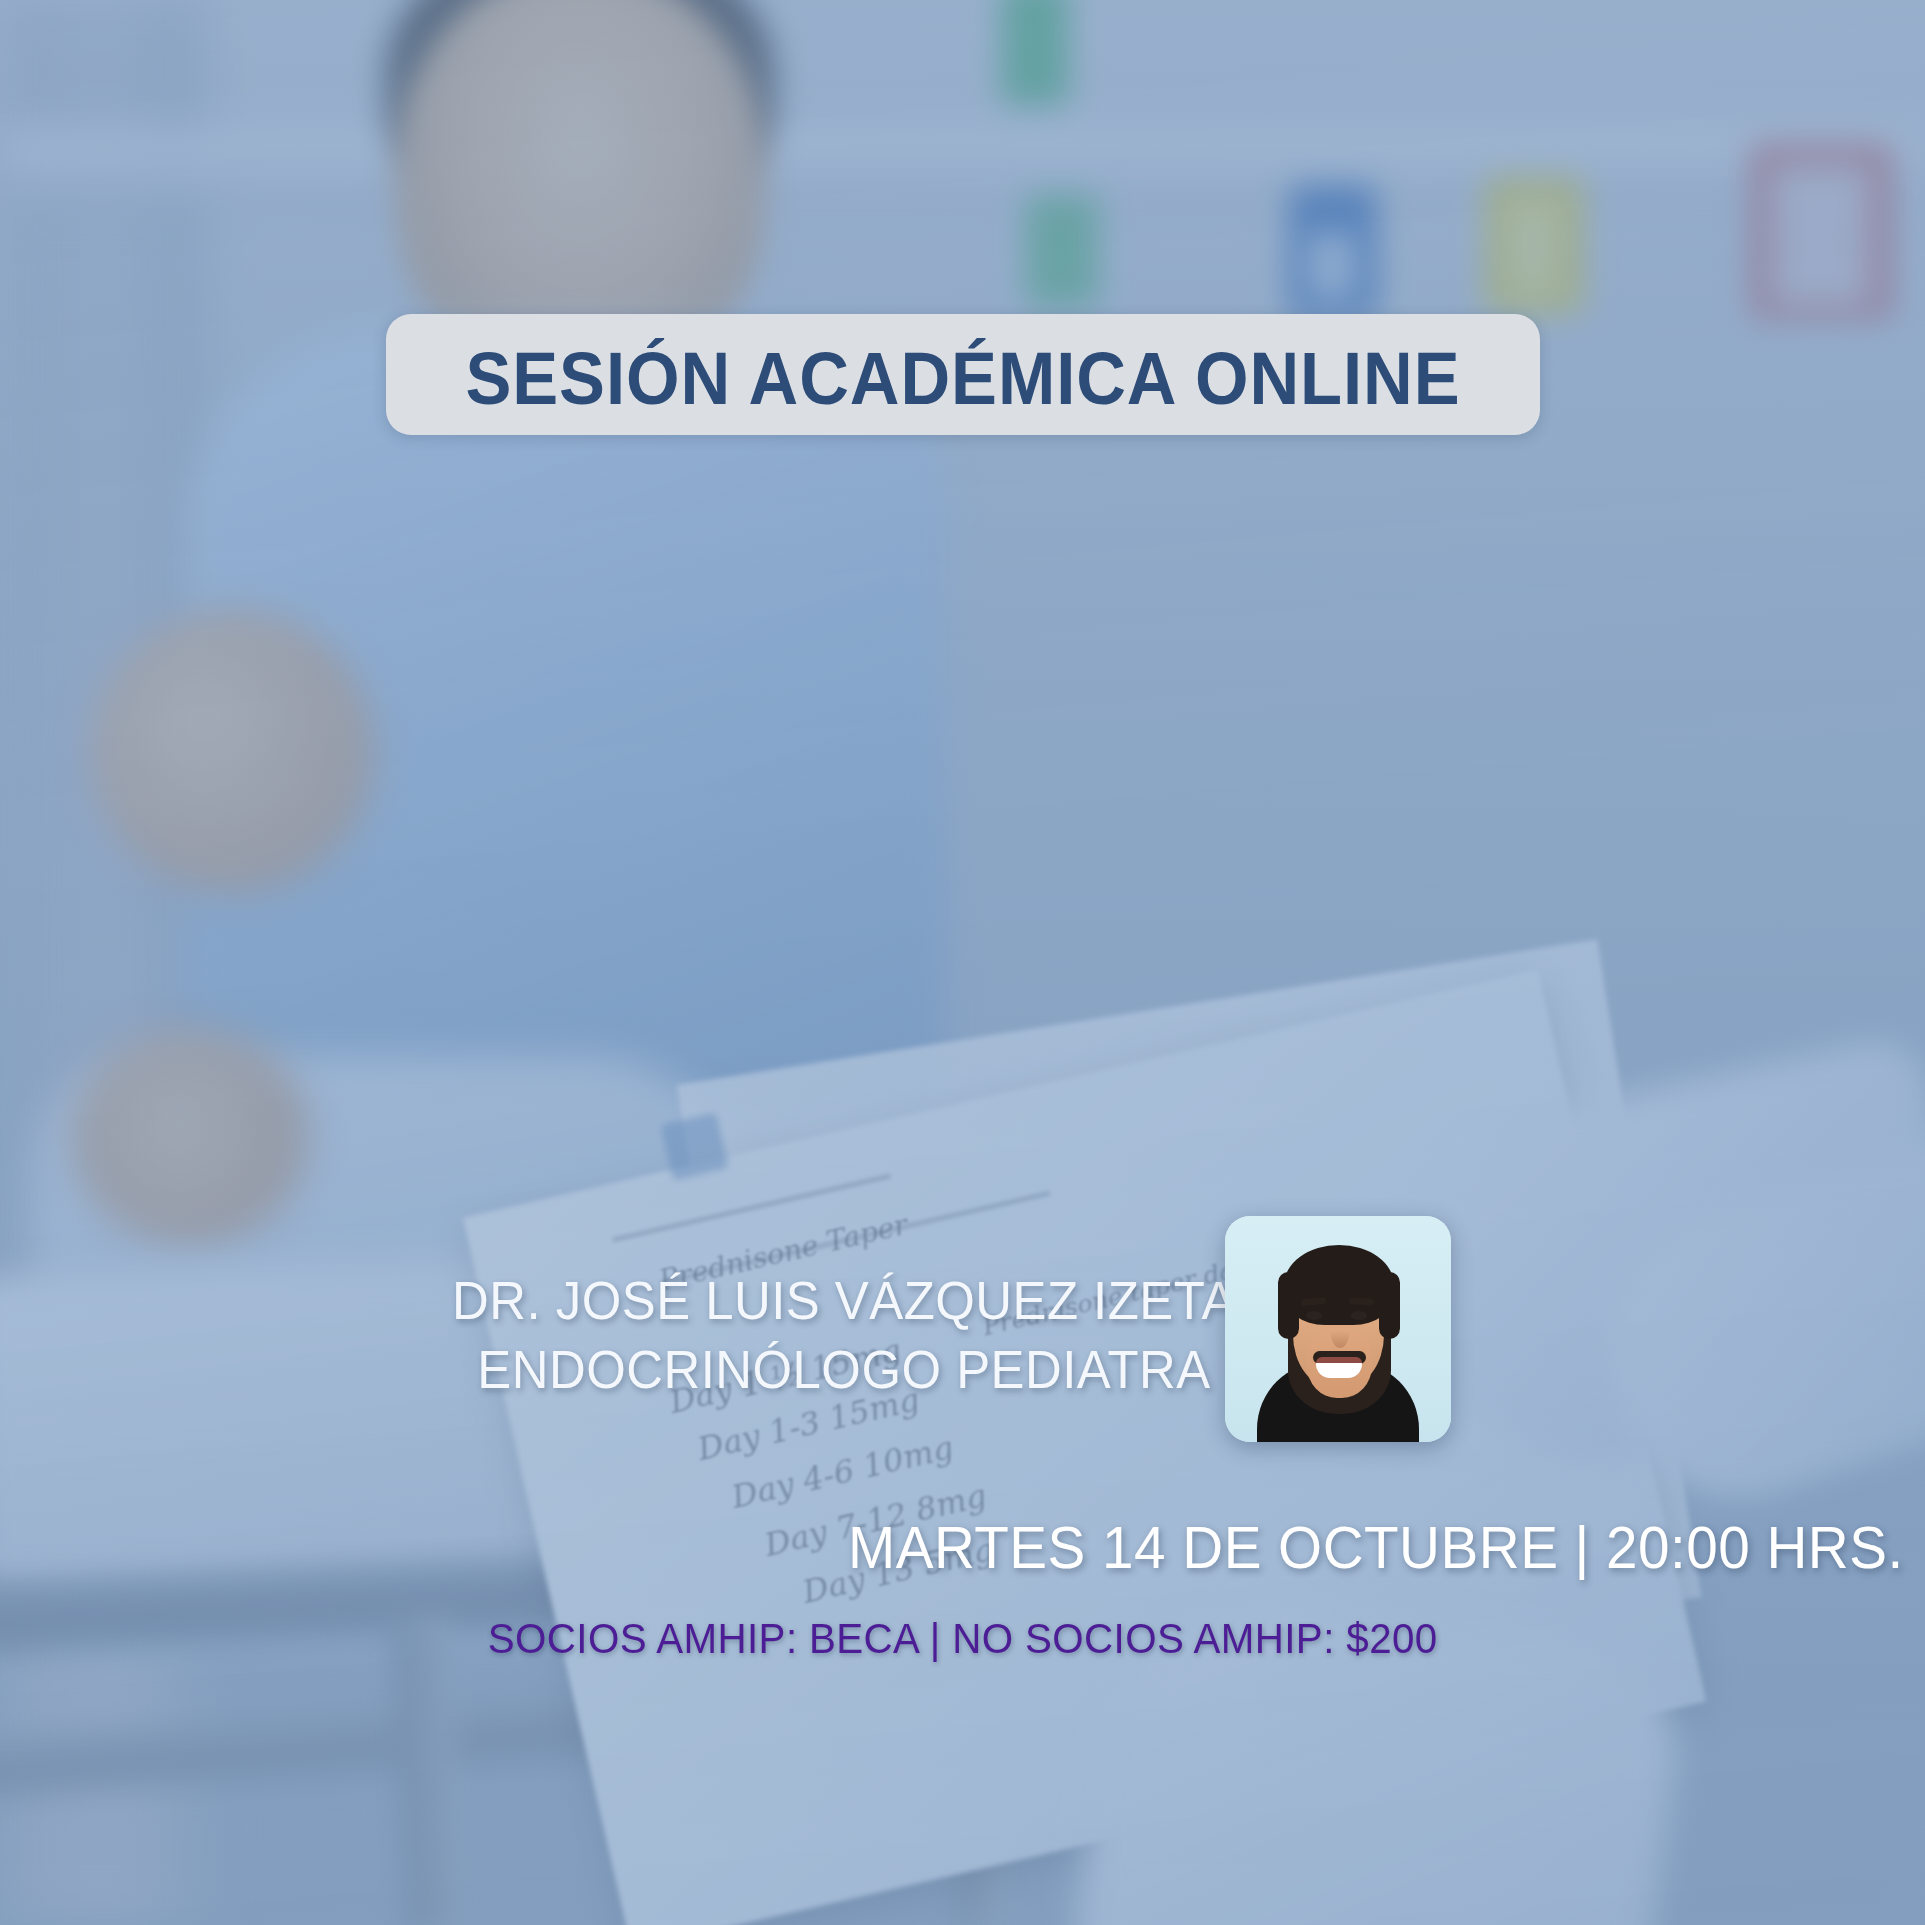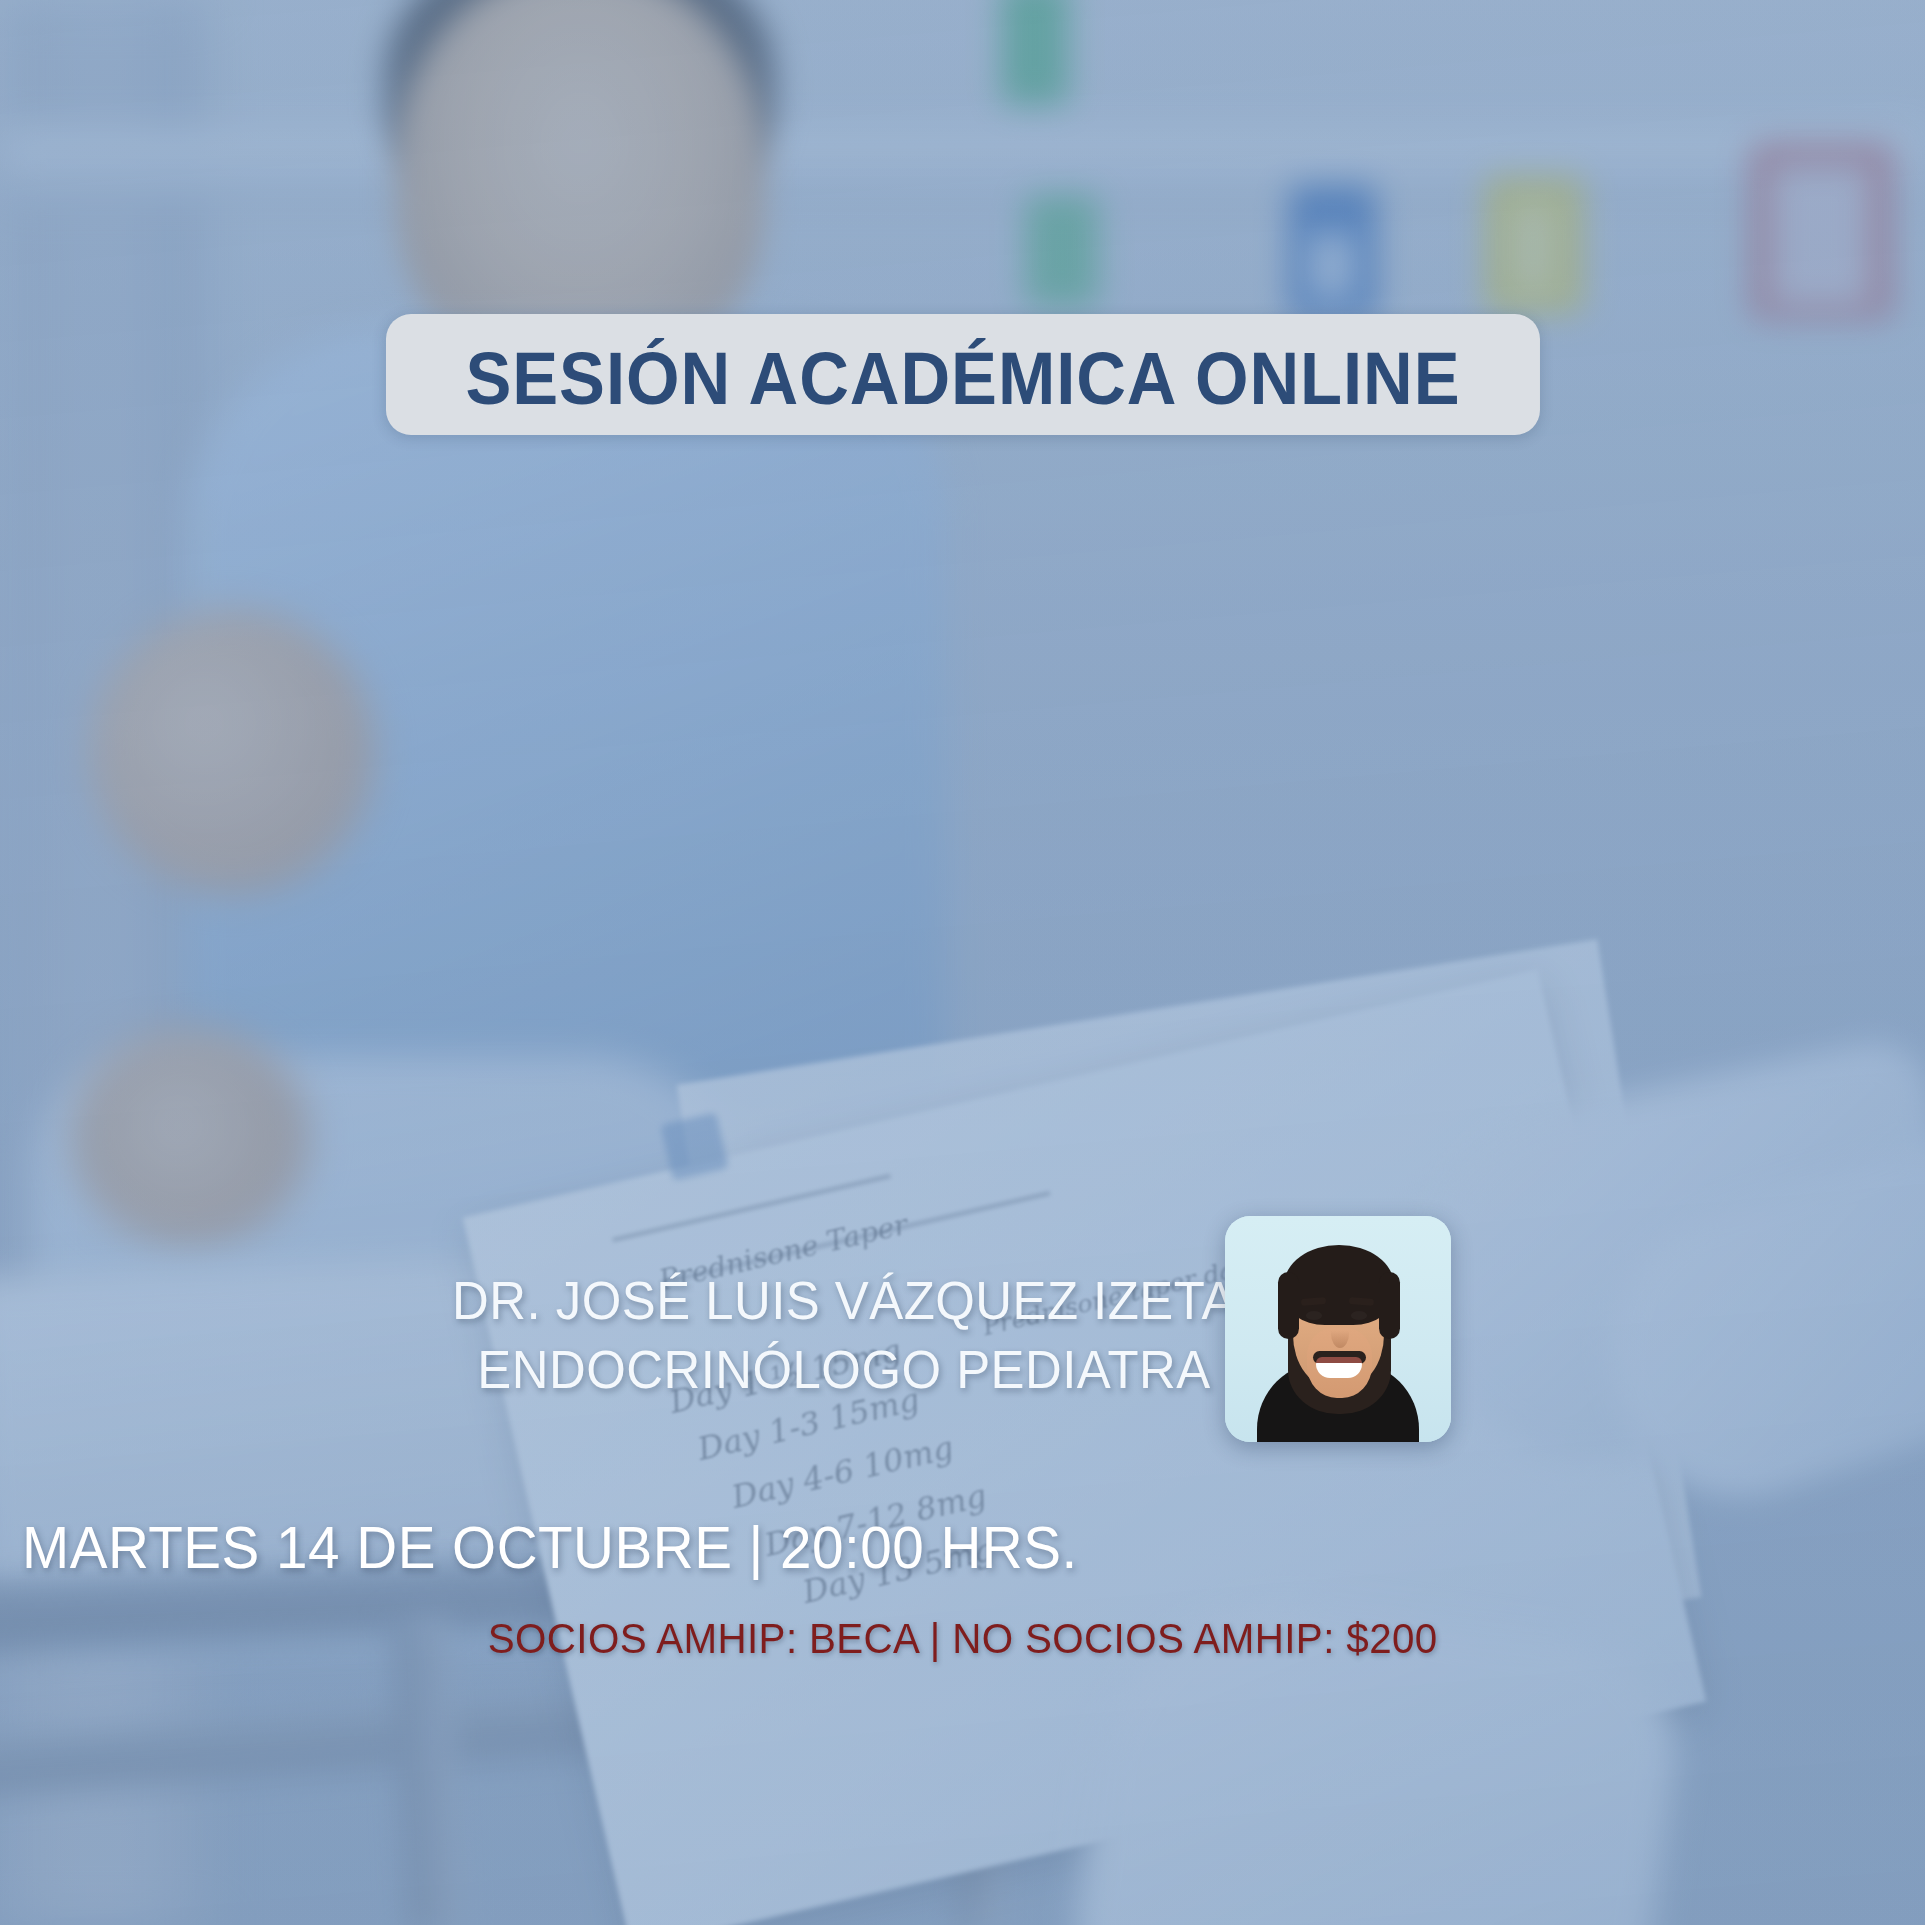--- a/index.html
+++ b/index.html
@@ -293,35 +293,35 @@
   .ph-brow{position:absolute;width:25px;height:6.7px;border-radius:3.8px;background:#2a201c;top:82px;}
   .ph-brow.l{left:76px;transform:rotate(-5deg);} .ph-brow.r{left:124px;transform:rotate(5deg);}
   .ph-nose{
     position:absolute;left:106px;top:103px;width:18px;height:28.5px;
     border-radius:40% 40% 50% 50%;
     background:linear-gradient(180deg,rgba(0,0,0,0) 40%, rgba(160,105,70,.45) 100%);
   }
 
   .datetime{
     position:absolute;left:0;right:0;top:1514px;
-    text-align:left;
+    text-align:right;
     color:#ffffff;
     font-family:"Liberation Sans Narrow","Liberation Sans", sans-serif;
     font-weight:normal;
     font-size:59px;
     letter-spacing:0.5px;
     text-shadow:1.9px 2.9px 7.6px rgba(30,45,70,.38);
     white-space:nowrap;
   }
   .datetime span{display:inline-block;transform:scaleX(.96);}
 
   .price{
     position:absolute;left:0;right:0;top:1615px;
     text-align:center;
-    color:#7f1d1d;
+    color:#4c1d95;
     font-family:"Liberation Sans Narrow","Liberation Sans", sans-serif;
     font-weight:normal;
     font-size:42px;
     letter-spacing:0.4px;
     text-shadow:1px 1.9px 5.7px rgba(30,45,70,.35);
     white-space:nowrap;
   }
   .price span{display:inline-block;transform:scaleX(.96);}
 </style>
 </head>

